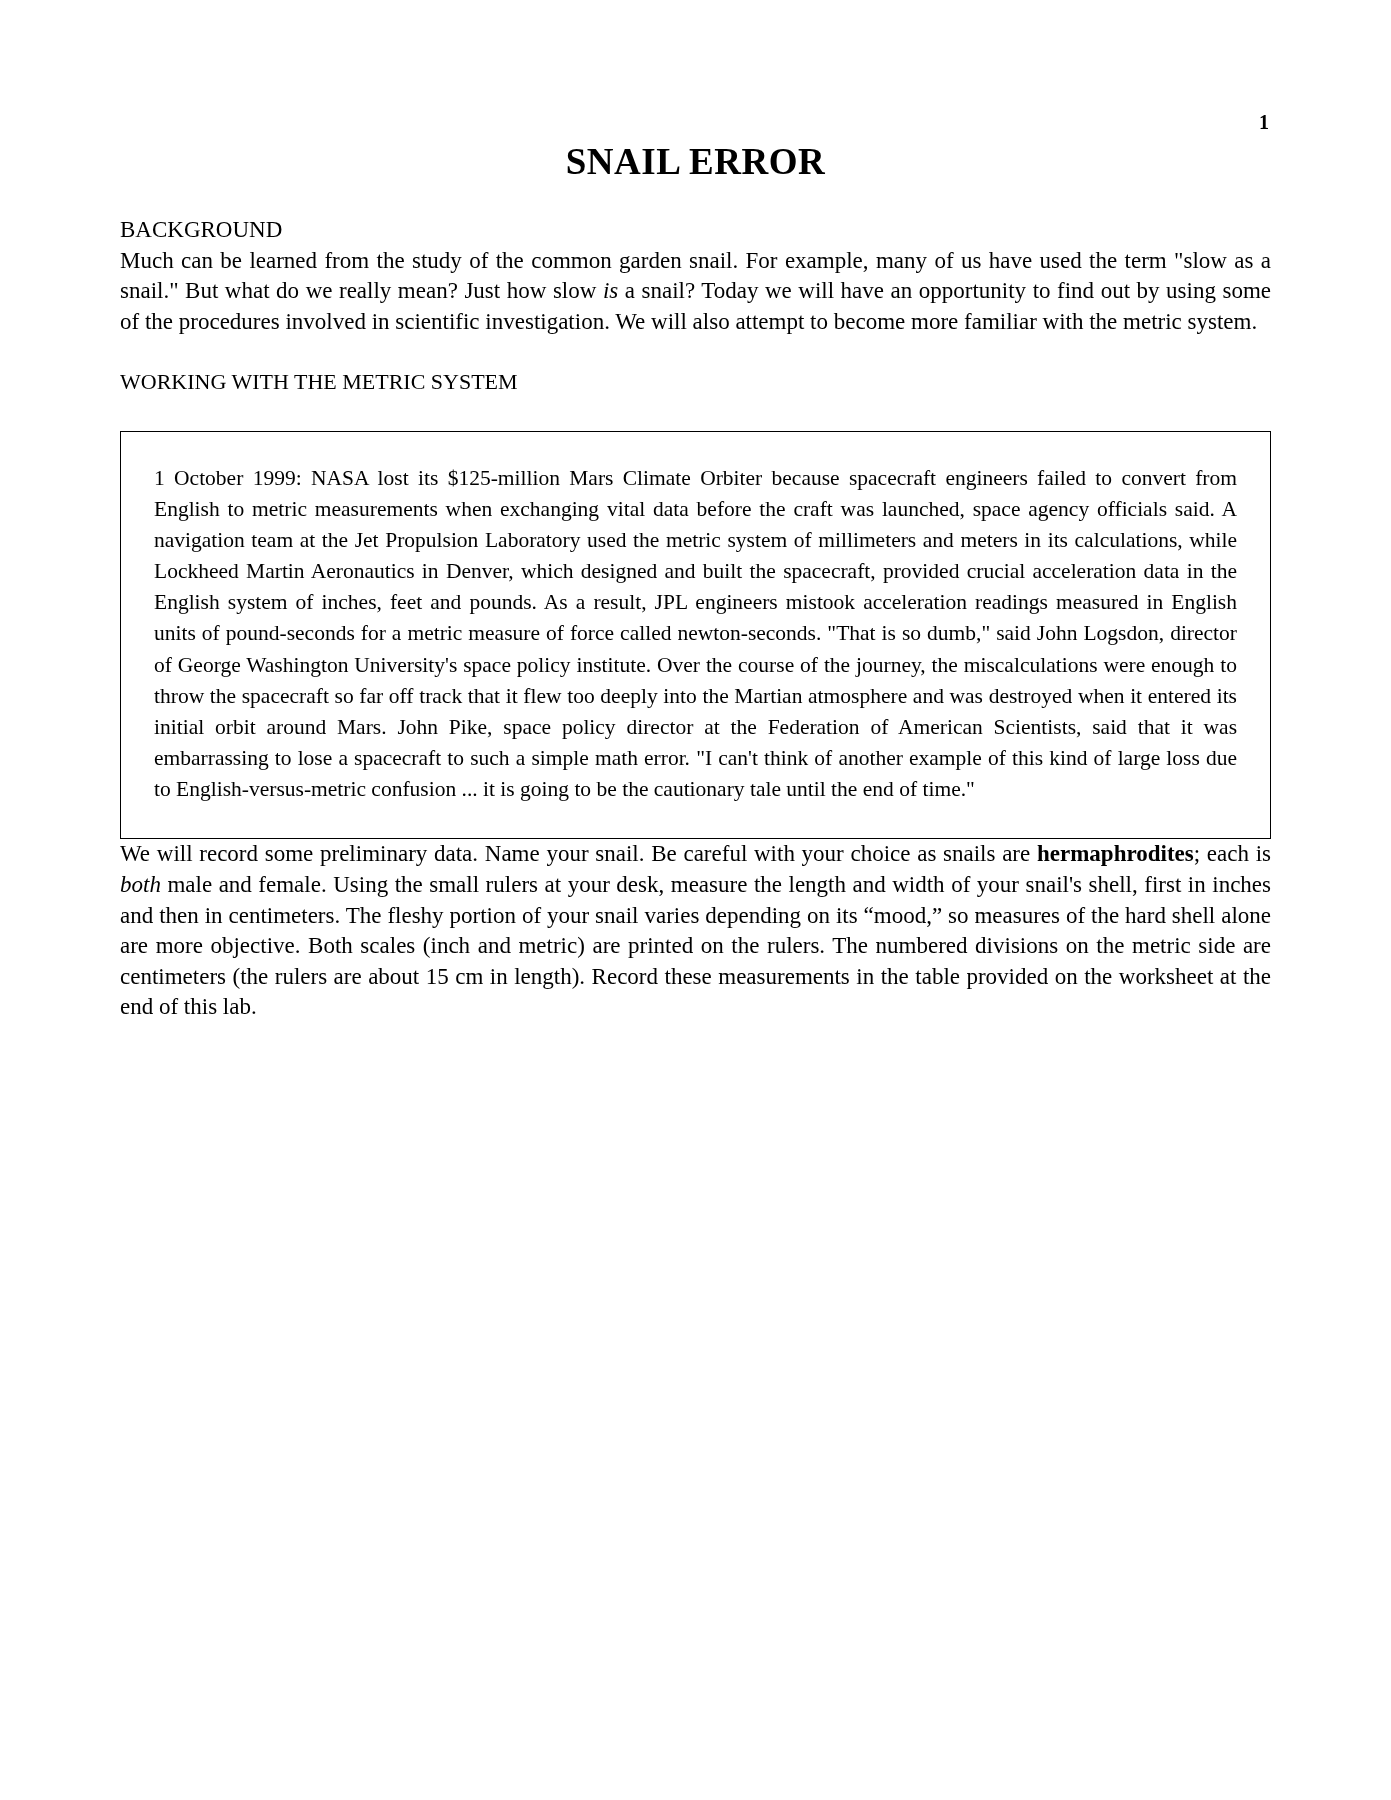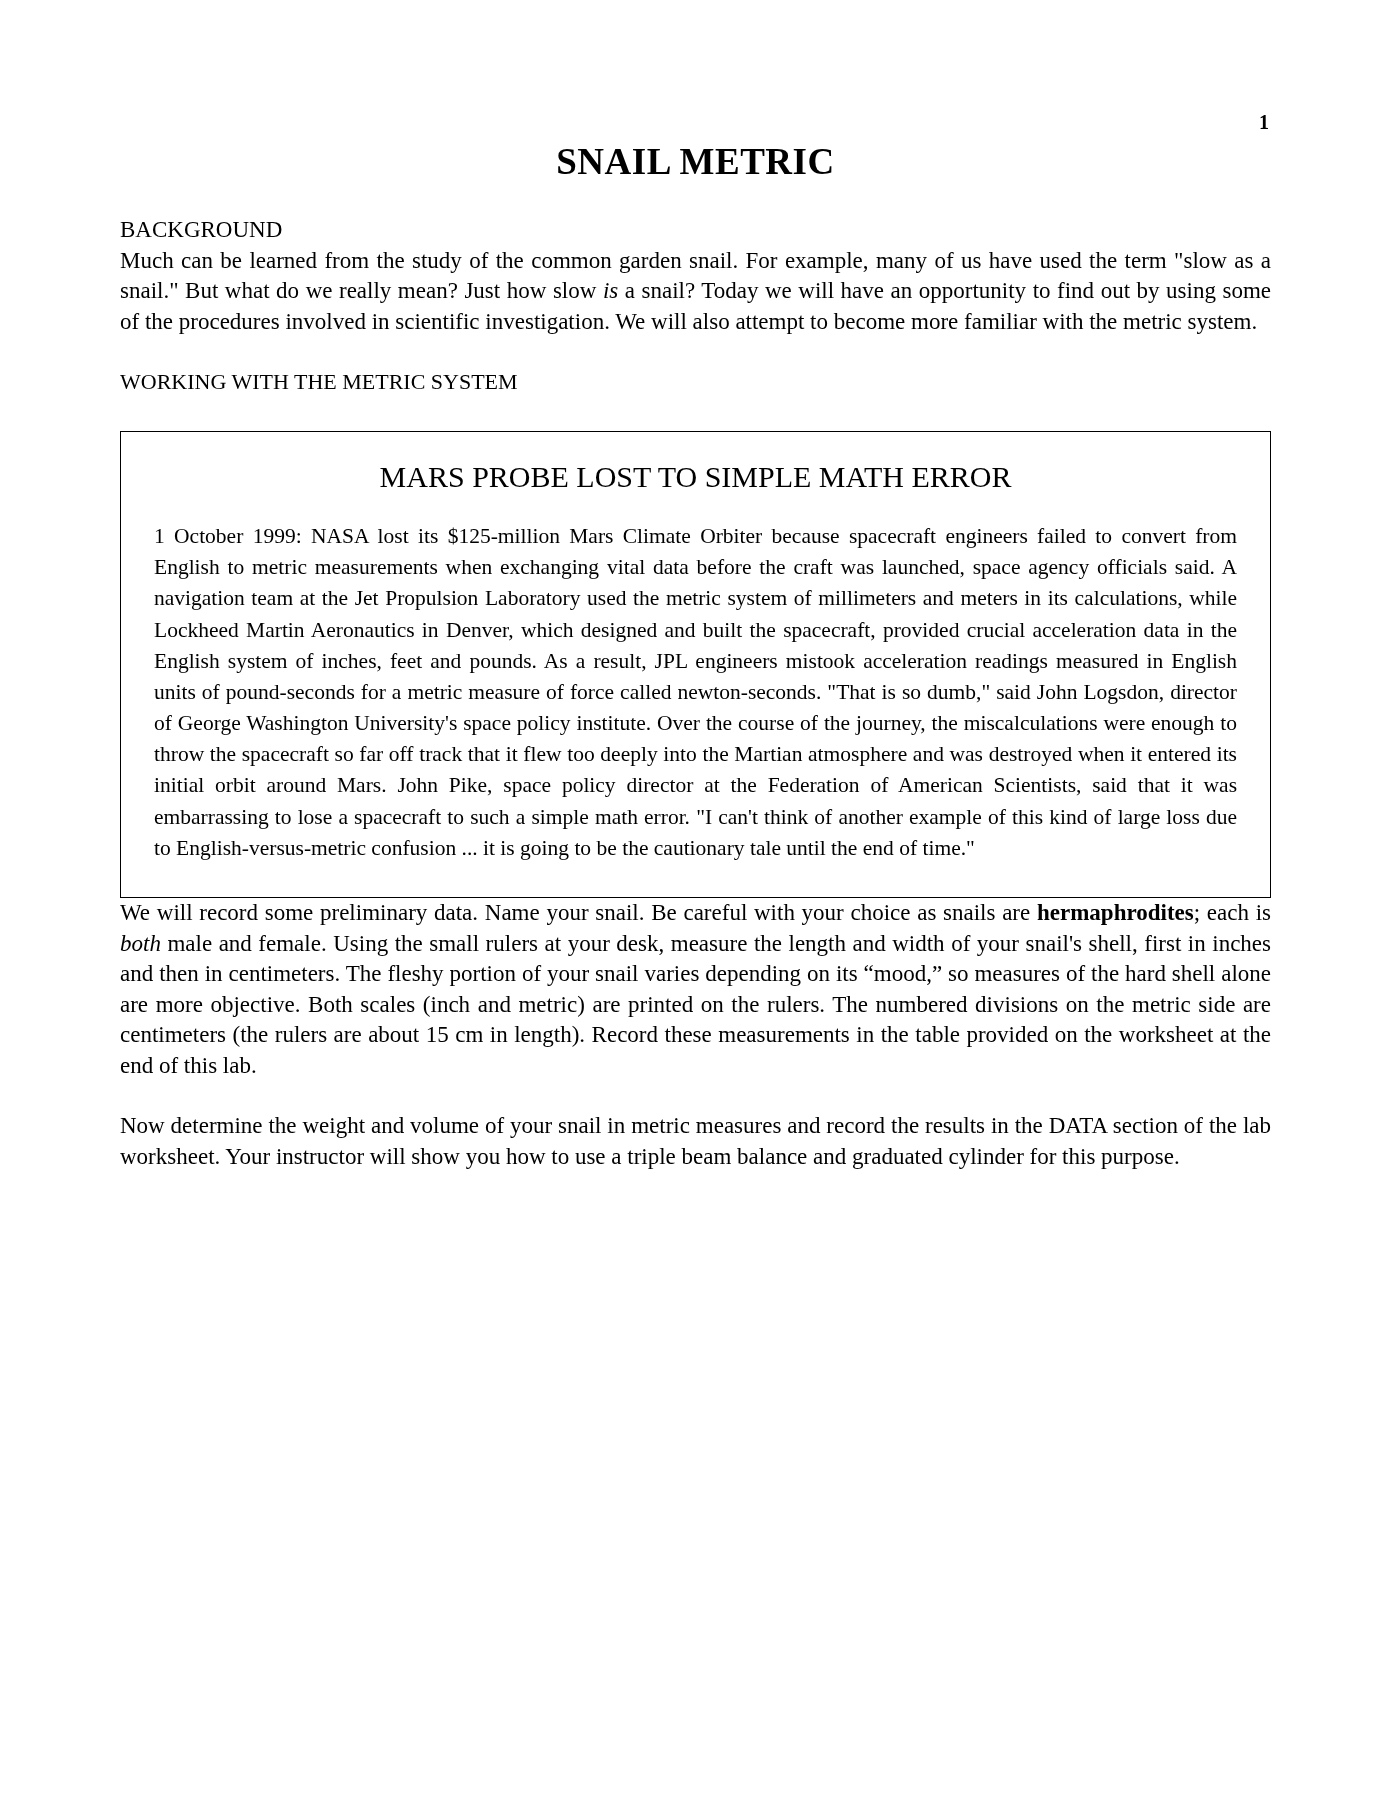--- a/index.html
+++ b/index.html
@@ -82,34 +82,32 @@
   em { font-style: italic; margin-top: 8px; }
   strong { font-weight: bold; }
 </style>
 </head>
 <body>
 
 <div class="page">
 
   <div class="page-number">1</div>
 
-  <h1 class="doc-title">SNAIL METRIC</h1>
+  <h1 class="doc-title">SNAIL ERROR</h1>
 
   <div class="section-head">BACKGROUND</div>
 
   <p class="body-text"><span>Much can be learned from the study of the common garden snail.  For example, many of us have used the term "slow as a snail."  But what do we really mean?  Just how slow </span><em>is</em><span> a snail?  Today we will have an opportunity to find out by using some of the procedures involved in scientific investigation.  We will also attempt to become more familiar with the metric system.</span></p>
 
   <div class="center-head">WORKING WITH THE METRIC SYSTEM</div>
 
 
   <div class="news-box">
-    <div class="news-title">MARS PROBE LOST TO SIMPLE MATH ERROR</div>
     <p class="news-body">1 October 1999: NASA lost its $125-million Mars Climate Orbiter because spacecraft engineers failed to convert from English to metric measurements when exchanging vital data before the craft was launched, space agency officials said. A navigation team at the Jet Propulsion Laboratory used the metric system of millimeters and meters in its calculations, while Lockheed Martin Aeronautics in Denver, which designed and built the spacecraft, provided crucial acceleration data in the English system of inches, feet and pounds. As a result, JPL engineers mistook acceleration readings measured in English units of pound-seconds for a metric measure of force called newton-seconds. "That is so dumb," said John Logsdon, director of George Washington University's space policy institute. Over the course of the journey, the miscalculations were enough to throw the spacecraft so far off track that it flew too deeply into the Martian atmosphere and was destroyed when it entered its initial orbit around Mars. John Pike, space policy director at the Federation of American Scientists, said that it was embarrassing to lose a spacecraft to such a simple math error. "I can't think of another example of this kind of large loss due to English-versus-metric confusion ... it is going to be the cautionary tale until the end of time."</p>
   </div>
 
 
   <p class="body-text"><span>We will record some preliminary data.  Name your snail.  Be careful with your choice as snails are </span><strong>hermaphrodites</strong><span>; each is </span><em>both</em><span> male and female. Using the small rulers at your desk, measure the length and width of your snail's shell, first in inches and then in centimeters. The fleshy portion of your snail varies depending on its “mood,” so measures of the hard shell alone are more objective. Both scales (inch and metric) are printed on the rulers. The numbered divisions on the metric side are centimeters (the rulers are about 15 cm in length). Record these measurements in the table provided on the worksheet at the end of this lab.</span></p>
 
   <div class="spacer-md"></div>
 
-  <p class="body-text">Now determine the weight and volume of your snail in metric measures and record the results in the DATA section of the lab worksheet. Your instructor will show you how to use a triple beam balance and graduated cylinder for this purpose.</p>
 
 </div>
 
 </body></html>

